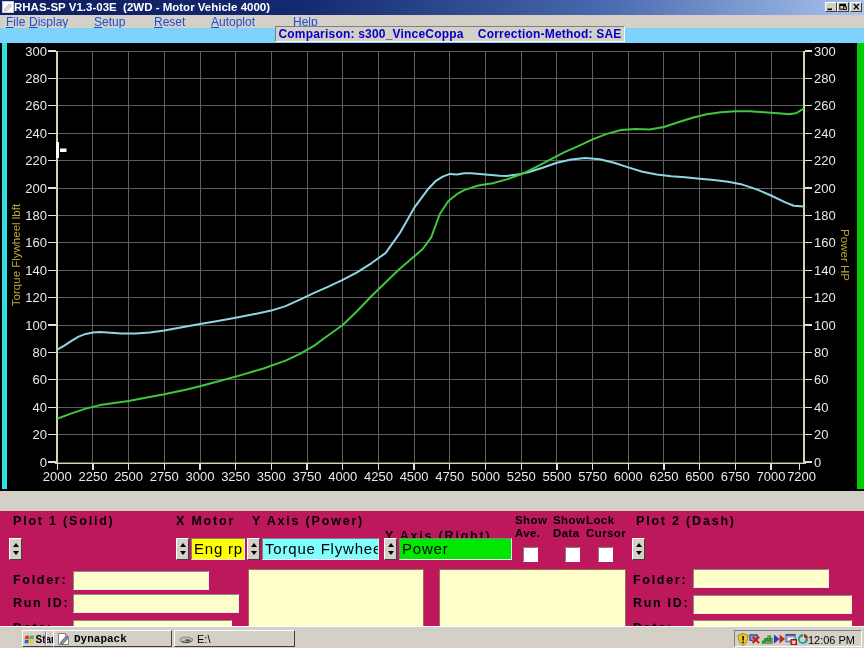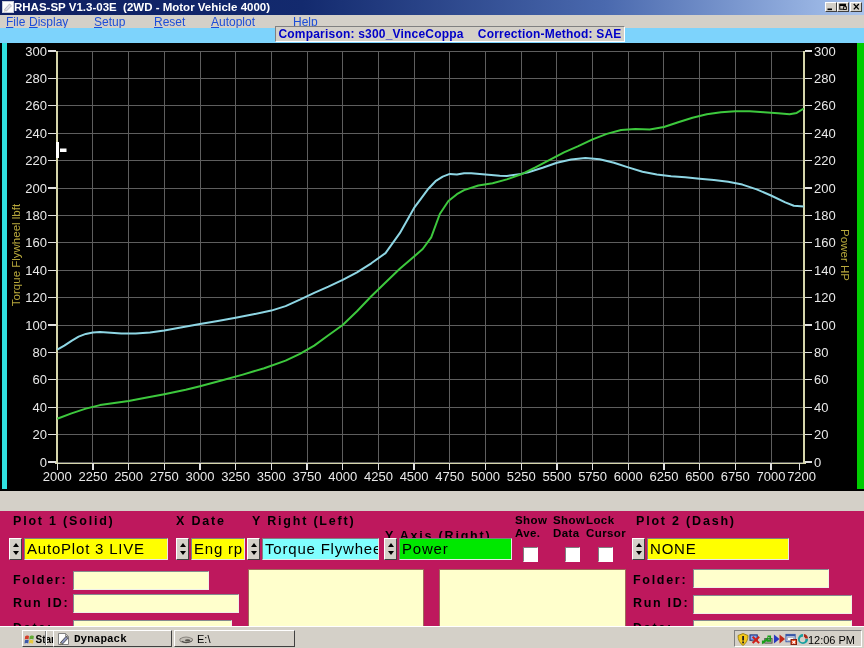--- a/index.html
+++ b/index.html
@@ -253,41 +253,39 @@
   <text transform="translate(20,212) rotate(-90)" fill="#b8a83c" font-size="11.5px" text-anchor="middle">Torque Flywheel lbft</text>
   <text transform="translate(841,212) rotate(90)" fill="#b8a83c" font-size="11.5px" text-anchor="middle">Power HP</text>
   <rect x="56" y="99" width="3" height="16" fill="#fff"></rect>
   <rect x="60" y="105.5" width="6.5" height="3.5" fill="#fff"></rect>
   <polyline id="cyan" fill="none" stroke="#8ed6e4" stroke-width="2" stroke-linejoin="round" points="57.2,306.7 64.3,302.6 71.5,297.8 78.6,293.6 85.8,290.9 92.9,289.4 100.0,289.1 107.2,289.5 121.4,290.5 135.7,290.5 150.0,289.5 164.3,287.5 182.1,284.3 200.0,280.9 217.8,277.9 235.6,274.7 253.5,271.3 271.3,267.6 285.6,263.1 299.9,256.7 314.2,249.8 328.4,243.6 342.7,236.8 357.0,229.3 371.3,220.3 385.5,210.1 399.8,190.2 414.1,164.9 421.2,155.3 428.4,145.7 435.5,138.2 442.7,133.6 449.8,130.9 456.9,131.6 464.1,130.2 471.2,130.2 485.5,131.6 499.8,132.7 506.9,132.9 521.2,130.9 528.3,129.2 542.6,124.7 556.9,119.7 571.1,116.5 585.4,115.1 599.7,116.2 614.0,119.7 628.2,124.4 642.5,128.8 656.8,131.6 671.1,133.2 685.3,134.3 699.6,135.7 713.9,137.1 728.2,138.8 742.4,141.6 756.7,146.4 771.0,152.5 785.3,159.4 793.8,162.8 803.8,163.5"></polyline>
   <polyline id="green" fill="none" stroke="#3dc83d" stroke-width="2" stroke-linejoin="round" points="57.2,375.8 71.5,370.4 85.8,365.6 100.0,362.1 114.3,360.1 128.6,358.0 142.9,355.3 164.3,351.2 185.7,346.7 200.0,343.2 221.4,337.5 242.8,331.6 264.2,325.2 285.6,317.6 299.9,310.8 314.2,302.6 328.4,292.3 342.7,282.0 357.0,268.3 371.3,253.2 385.5,239.5 399.8,225.8 414.1,213.5 422.7,206.0 431.2,194.3 439.8,171.0 448.4,158.0 456.9,151.2 464.1,147.1 478.3,142.5 492.6,140.2 506.9,136.4 521.2,131.3 535.4,124.4 549.7,116.9 564.0,109.4 578.3,103.2 592.6,96.4 606.8,90.9 621.1,87.0 635.4,86.1 649.7,86.4 663.9,84.0 678.2,79.2 692.5,74.7 706.8,71.3 721.0,69.2 735.3,68.3 749.6,68.3 763.9,69.2 778.1,70.2 789.6,71.3 796.7,69.9 803.8,65.5"></polyline>
 </svg>
 </div>
 <div id="panel">
   <div class="blabel" style="left:13px;top:3px">Plot 1 (Solid)</div>
-  <div class="blabel" style="left:176px;top:3px">X Date</div>
-  <div class="blabel" style="left:252px;top:3px">Y Right (Left)</div>
+  <div class="blabel" style="left:176px;top:3px">X Motor</div>
+  <div class="blabel" style="left:252px;top:3px">Y Axis (Power)</div>
   <div class="blabel" style="left:385px;top:18px">Y Axis (Right)</div>
   <div class="slabel" style="left:515px;top:3px">Show<br>Ave.</div>
   <div class="slabel" style="left:553px;top:3px">Show<br>Data</div>
   <div class="slabel" style="left:586px;top:3px">Lock<br>Cursor</div>
   <div class="blabel" style="left:636px;top:3px">Plot 2 (Dash)</div>
 
   <div class="spin" style="left:9px;top:27px"></div>
-  <div class="field" style="left:24px;top:27px;width:144px;background:#ffff00">AutoPlot 3 LIVE</div>
   <div class="spin" style="left:176px;top:27px"></div>
   <div class="field" style="left:191px;top:27px;width:54px;background:#ffff00">Eng rpm</div>
   <div class="spin" style="left:247px;top:27px"></div>
   <div class="field" style="left:262px;top:27px;width:117px;background:#80ffff">Torque Flywheel</div>
   <div class="spin" style="left:384px;top:27px"></div>
   <div class="field" style="left:399px;top:27px;width:113px;background:#00e800">Power</div>
   <div class="chk" style="left:523px;top:36px"></div>
   <div class="chk" style="left:565px;top:36px"></div>
   <div class="chk" style="left:598px;top:36px"></div>
   <div class="spin" style="left:632px;top:27px"></div>
-  <div class="field" style="left:647px;top:27px;width:142px;background:#ffff00">NONE</div>
 
   <div class="ilabel" style="left:13px;top:62px">Folder:</div>
   <div class="input" style="left:73px;top:60px;width:136px"></div>
   <div class="ilabel" style="left:13px;top:85px">Run ID:</div>
   <div class="input" style="left:73px;top:83px;width:166px"></div>
   <div class="ilabel" style="left:13px;top:110px">Date:</div>
   <div class="input" style="left:73px;top:109px;width:159px"></div>
 
   <div class="bigbox" style="left:248px;top:58px;width:176px;height:72px"></div>
   <div class="bigbox" style="left:439px;top:58px;width:187px;height:71px"></div>

